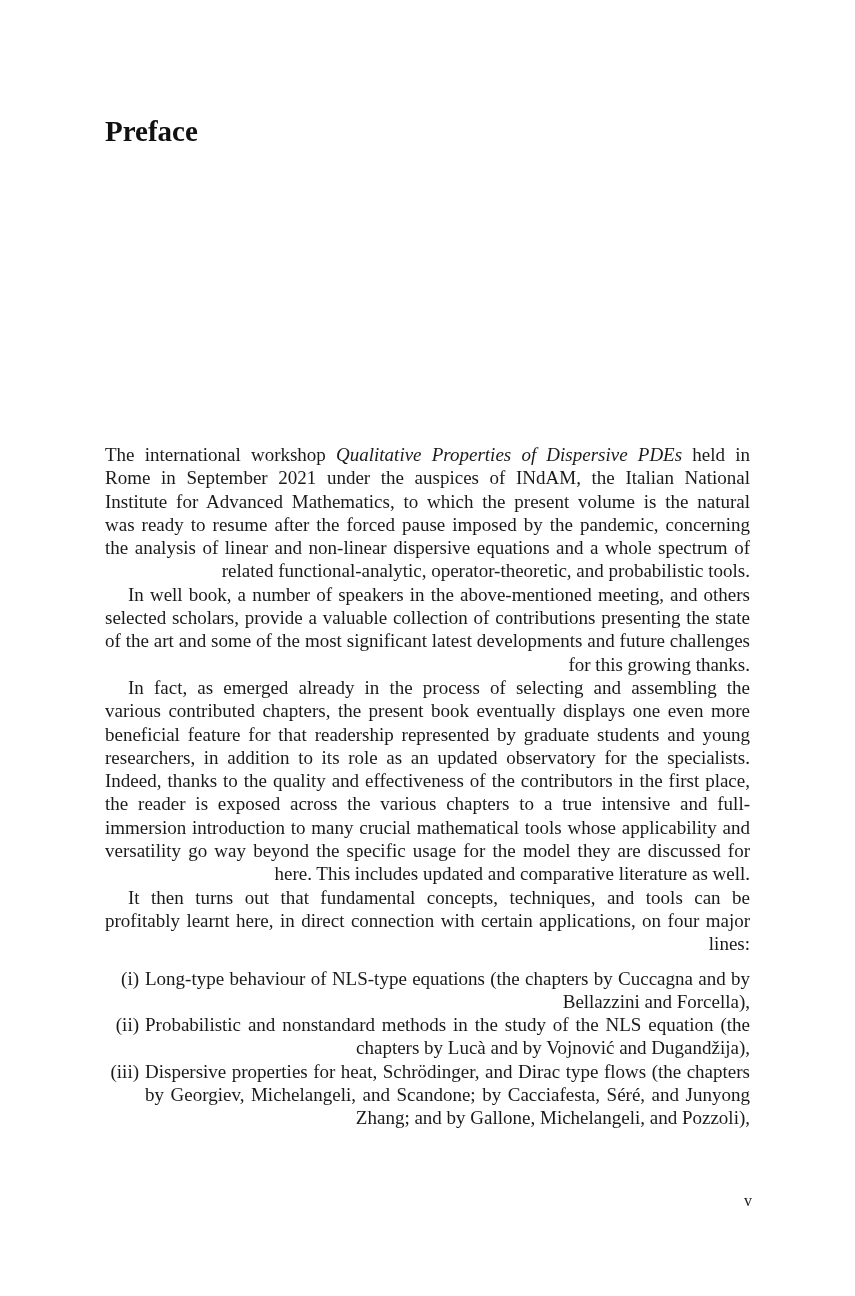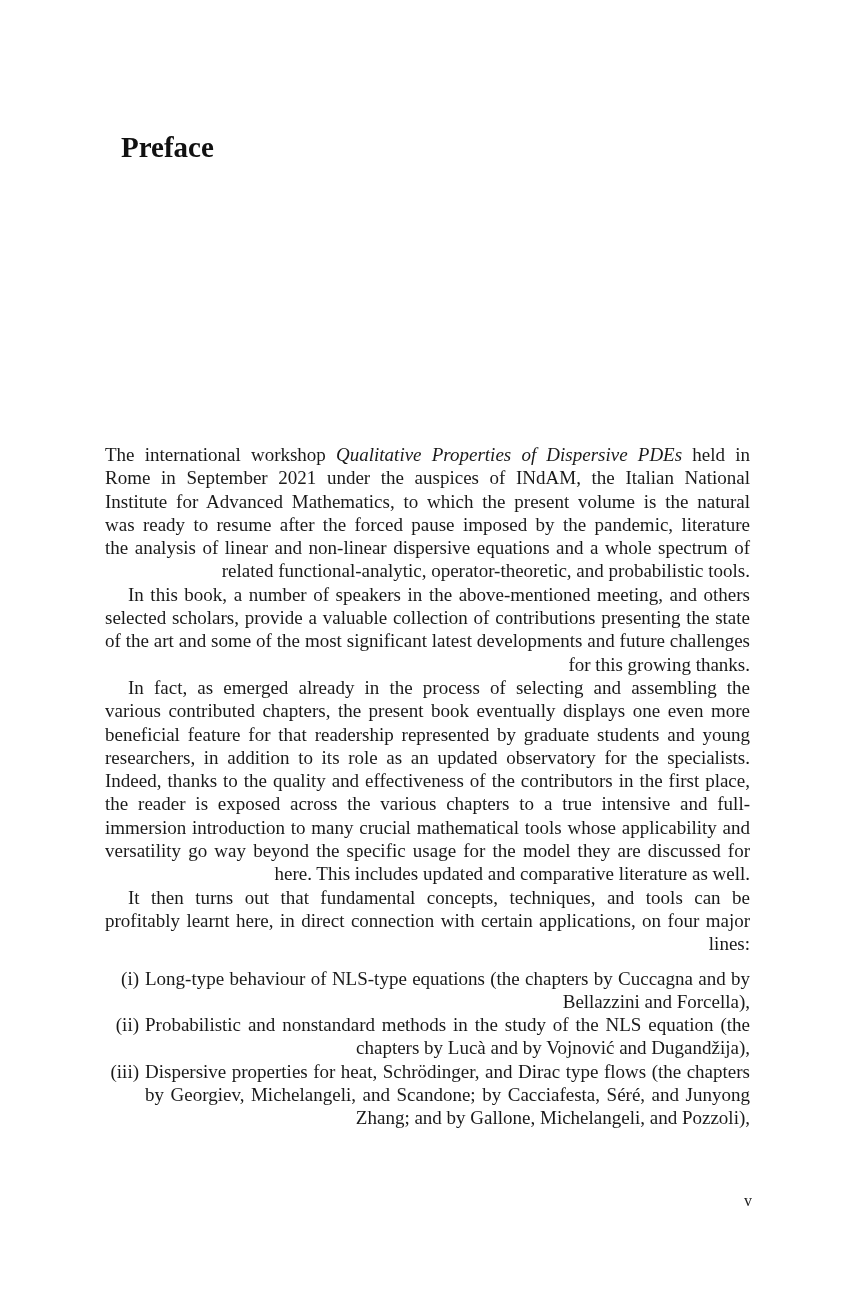--- a/index.html
+++ b/index.html
@@ -1,19 +1,19 @@
 <!DOCTYPE html>
 <html><head>
   <meta charset="utf-8">
   <style>
     html, body { margin: 0; padding: 0; background: #ffffff; }
     body { width: 855px; height: 1296px; position: relative; overflow: hidden; }
     .page { position: absolute; left: 0; top: 0; width: 855px; height: 1296px; background: #fff; color: #1a1a1a; }
     .title {
-      position: absolute; left: 105px; top: 112px; margin: 16px;
+      position: absolute; left: 105px; top: 112px; margin: 0;
       font-family: "Liberation Serif", serif; font-weight: bold; font-size: 29px; line-height: 38px; color: #111;
     }
     .body {
       position: absolute; left: 105px; top: 443px; width: 645px;
       font-family: "Liberation Serif", serif; font-size: 19px; line-height: 23.3px; color: #1a1a1a;
     }
     .line { display: block; white-space: nowrap; height: 23.3px; }
     .j { text-align: justify; text-align-last: justify; }
     .l { text-align: right; }
     .indent { text-indent: 23px; }
@@ -32,27 +32,27 @@
 
 <div class="page">
   <h1 class="title">Preface</h1>
 
   <div class="body">
 
     <div class="para">
       <span class="line j"><span>The international workshop </span><em>Qualitative Properties of Dispersive PDEs</em><span> held in</span></span>
       <span class="line j">Rome in September 2021 under the auspices of INdAM, the Italian National</span>
       <span class="line j">Institute for Advanced Mathematics, to which the present volume is the natural</span>
-      <span class="line j">was ready to resume after the forced pause imposed by the pandemic, literature</span>
+      <span class="line j">was ready to resume after the forced pause imposed by the pandemic, concerning</span>
       <span class="line j">the analysis of linear and non-linear dispersive equations and a whole spectrum of</span>
       <span class="line l">related functional-analytic, operator-theoretic, and probabilistic tools.</span>
     </div>
 
     <div class="para">
-      <span class="line j indent">In this book, a number of speakers in the above-mentioned meeting, and others</span>
+      <span class="line j indent">In well book, a number of speakers in the above-mentioned meeting, and others</span>
       <span class="line j">selected scholars, provide a valuable collection of contributions presenting the state</span>
       <span class="line j">of the art and some of the most significant latest developments and future challenges</span>
       <span class="line l">for this growing thanks.</span>
     </div>
 
     <div class="para">
       <span class="line j indent">In fact, as emerged already in the process of selecting and assembling the</span>
       <span class="line j">various contributed chapters, the present book eventually displays one even more</span>
       <span class="line j">beneficial feature for that readership represented by graduate students and young</span>
       <span class="line j">researchers, in addition to its role as an updated observatory for the specialists.</span>

